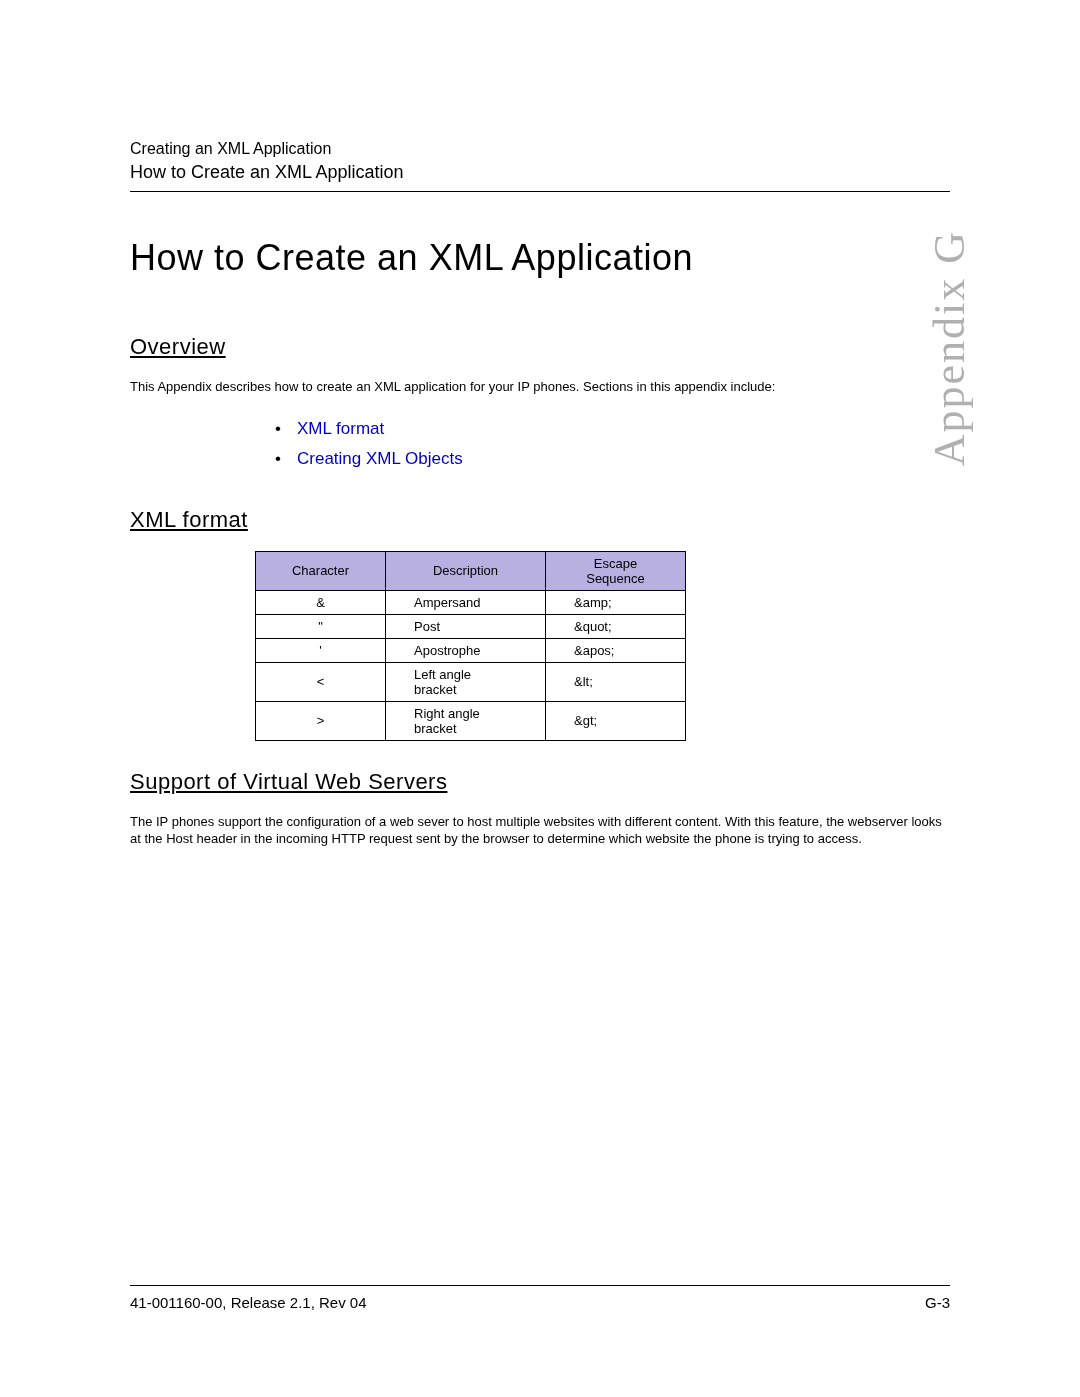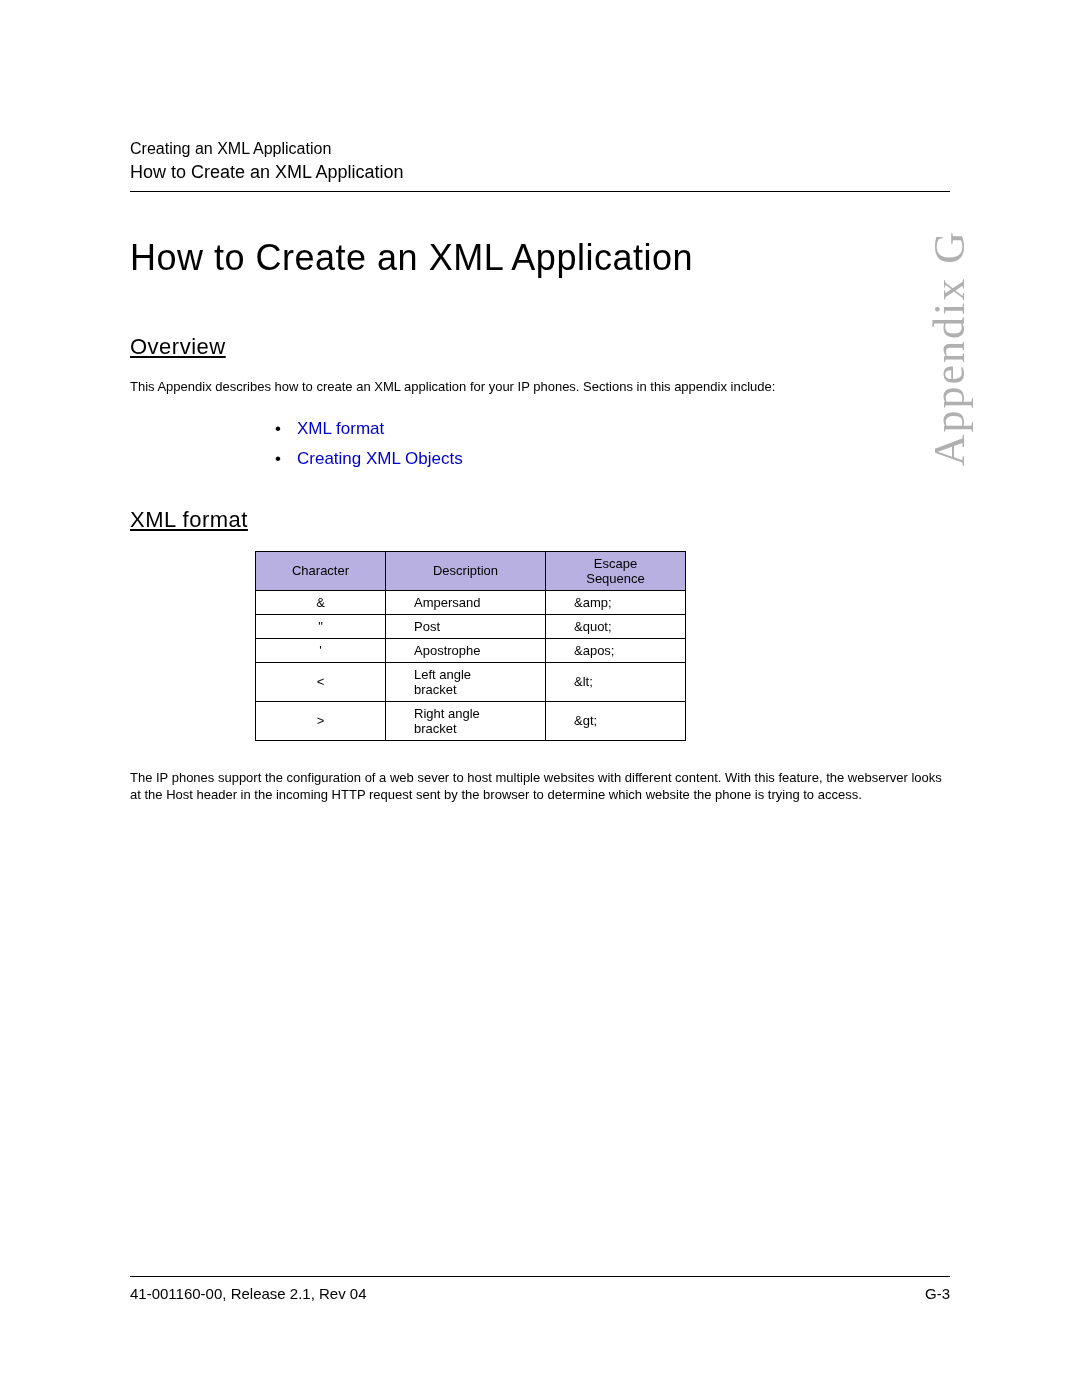--- a/index.html
+++ b/index.html
@@ -101,21 +101,21 @@
       writing-mode: vertical-rl;
       text-orientation: sideways;
       letter-spacing: 2px;
       font-family: "Times New Roman", serif;
       transform: rotate(180deg);
     }
     .footer {
       position: absolute;
       left: 130px;
       right: 130px;
-      bottom: 95px;
+      bottom: 86px;
       border-top: 1px solid #000;
       padding-top: 8px;
       display: flex;
       justify-content: space-between;
       font-size: 15px;
     }
     .section-block {
       margin-bottom: 20px;
     }
   </style>
@@ -175,20 +175,21 @@
         <tr>
           <td class="col-char">&gt;</td>
           <td class="col-desc">Right angle bracket</td>
           <td class="col-esc">&amp;gt;</td>
         </tr>
       </tbody>
     </table>
   </div>
 
   <div class="section-block">
+    <h2 class="section-title">Support of Virtual Web Servers</h2>
     <p class="body-text">The IP phones support the configuration of a web sever to host multiple websites with different content. With this feature, the webserver looks at the Host header in the incoming HTTP request sent by the browser to determine which website the phone is trying to access.</p>
   </div>
 
   <div class="footer">
     <span>41-001160-00, Release 2.1, Rev 04</span>
     <span>G-3</span>
   </div>
 </div>
 
 </body></html>

